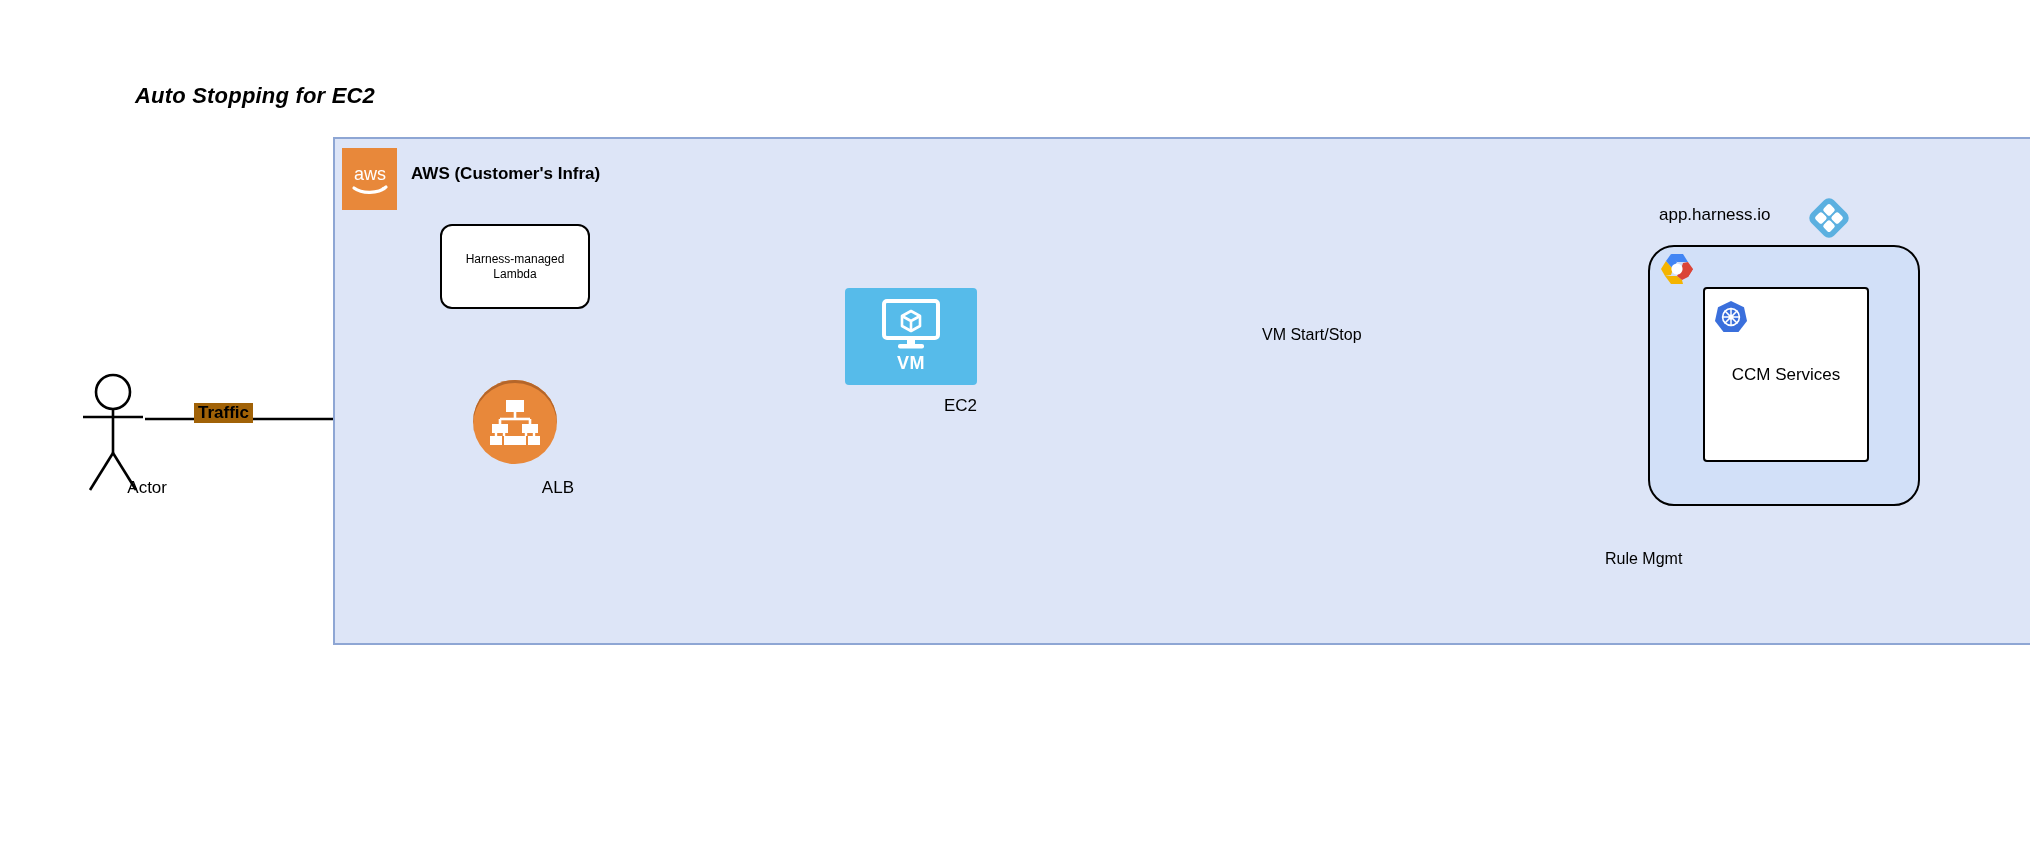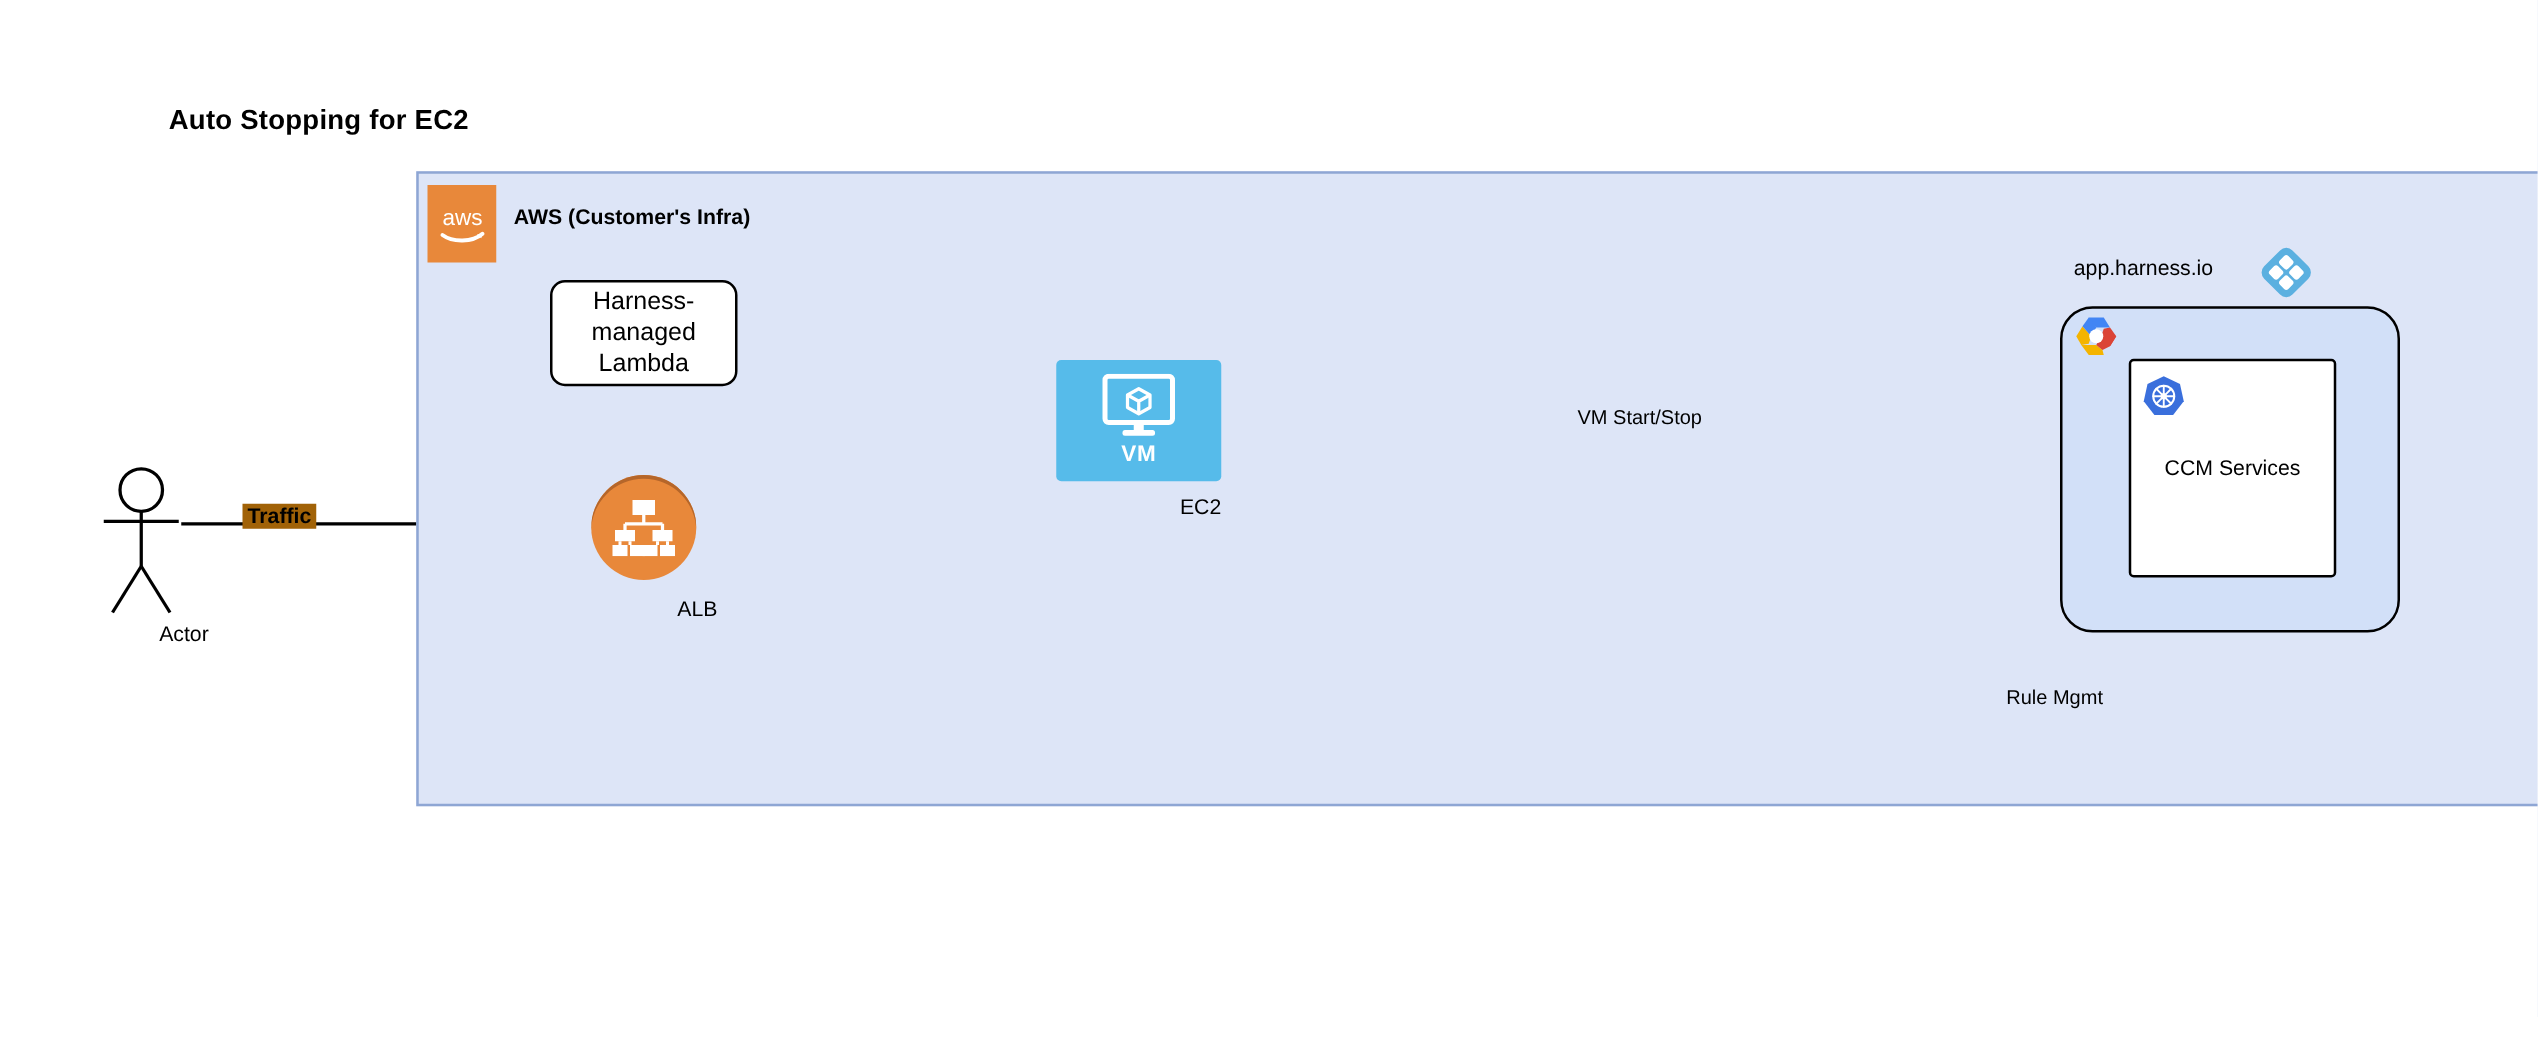--- a/index.html
+++ b/index.html
@@ -23,20 +23,21 @@
     height: 842px;
   }
   .diagram-title {
     position: absolute;
     left: 135px;
     top: 83px;
     font-size: 22px;
     font-weight: bold;
     letter-spacing: 0.2px;
     white-space: nowrap;
+    font-style: italic;
   }
   .aws-container {
     position: absolute;
     left: 333px;
     top: 137px;
     width: 1733px;
     height: 508px;
     background: #dde5f7;
     border: 2px solid #8ea6d4;
     box-sizing: border-box;
@@ -67,21 +68,21 @@
     width: 150px;
     height: 85px;
     background: #ffffff;
     border: 2px solid #000000;
     border-radius: 12px;
     box-sizing: border-box;
     display: flex;
     align-items: center;
     justify-content: center;
     text-align: center;
-    font-size: 20px;
+    font-size: 12px;
     line-height: 1.25;
     padding: 0 6px;
   }
   .vm-box {
     position: absolute;
     left: 845px;
     top: 288px;
     width: 132px;
     height: 97px;
     background: #56bbea;
@@ -100,21 +101,21 @@
     letter-spacing: 0.5px;
   }
   .node-caption {
     position: absolute;
     font-size: 17px;
     white-space: nowrap;
     text-align: right;
   }
   .ec2-caption { left: 845px; top: 396px; width: 132px; }
   .alb-caption { left: 456px; top: 478px; width: 118px; }
-  .actor-caption { left: 73px; top: 478px; width: 94px; margin-top: 20px; }
+  .actor-caption { left: 73px; top: 478px; width: 94px; }
   .alb-circle {
     position: absolute;
     left: 473px;
     top: 380px;
     width: 84px;
     height: 84px;
     border-radius: 50%;
     background: #e8883a;
     box-shadow: 0 3px 0 0 #b5662a inset;
     display: flex;

